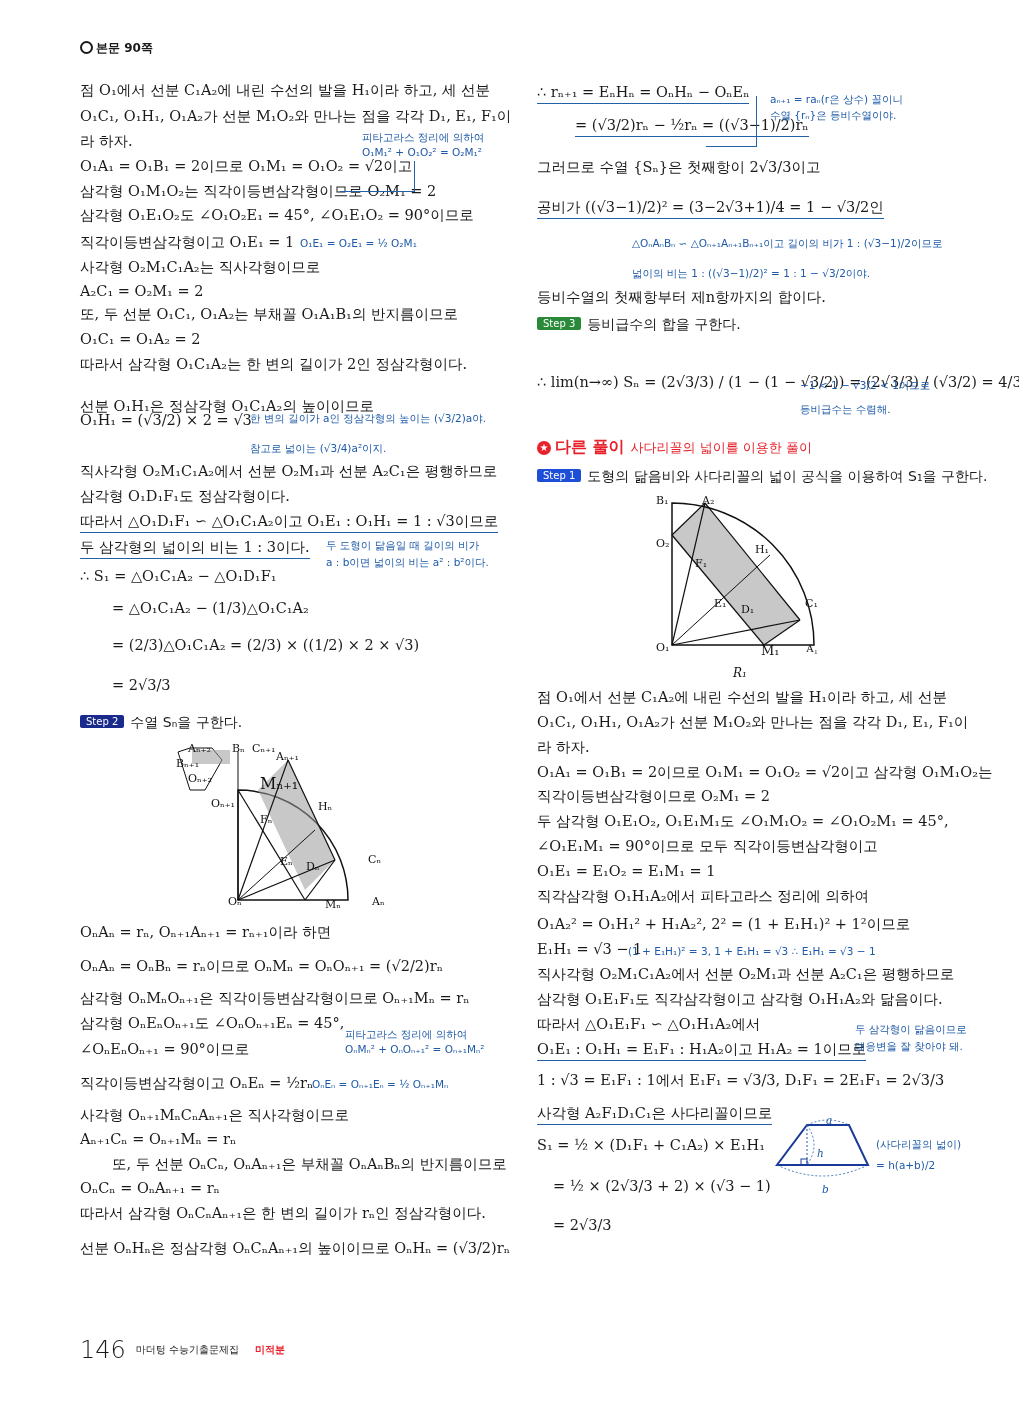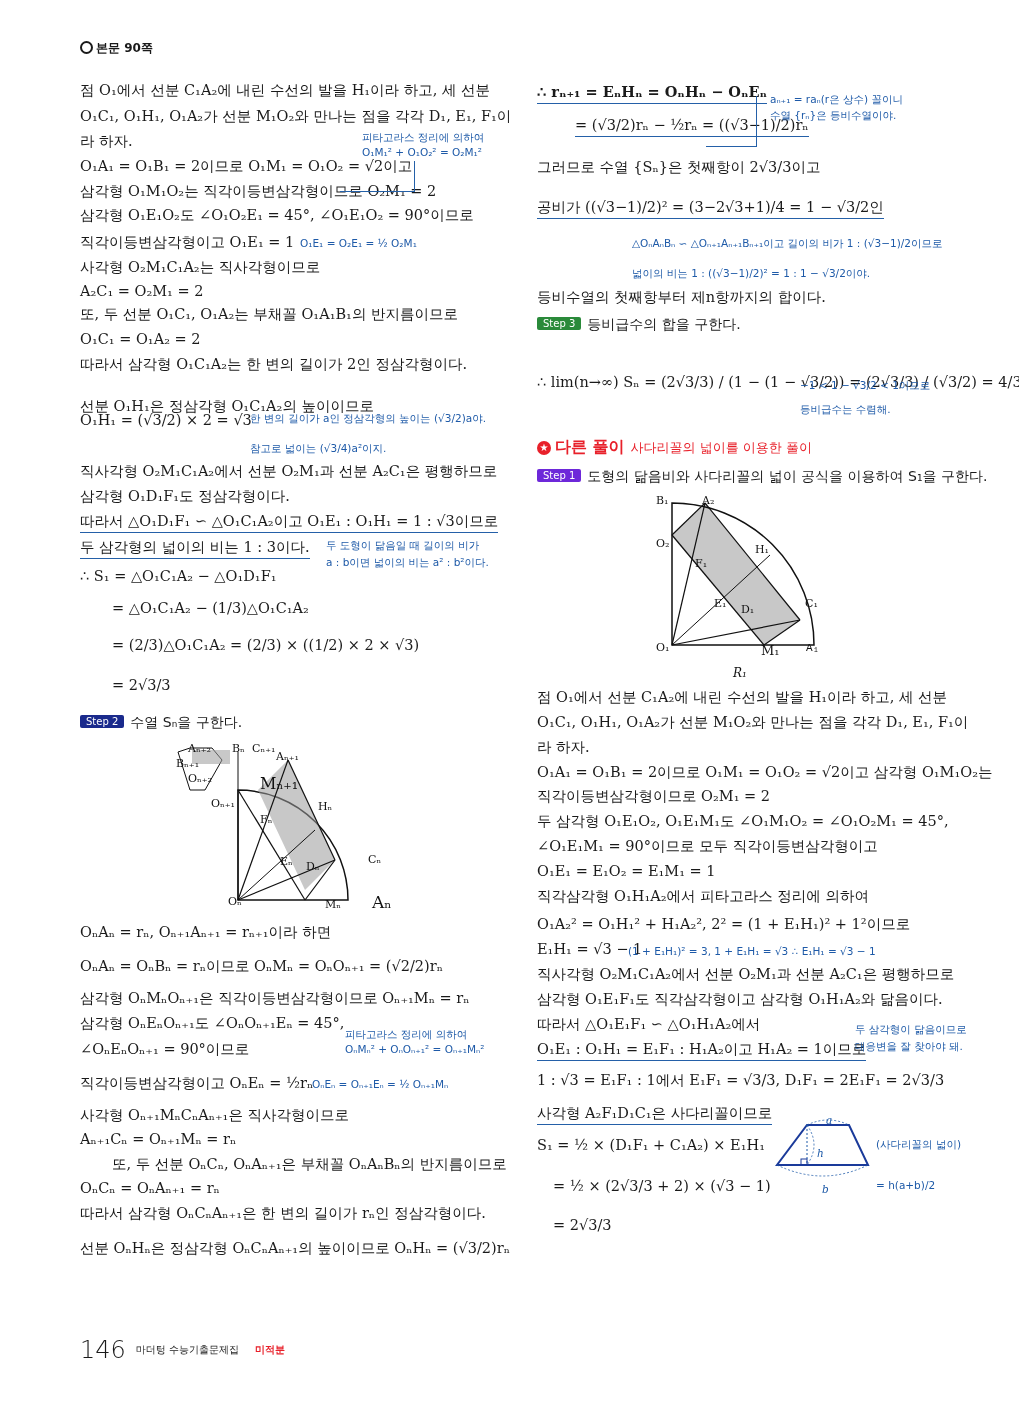--- a/index.html
+++ b/index.html
@@ -84,41 +84,41 @@
   <div class="note" style="left:188px;top:772px;color:#111;font-family:'DejaVu Serif',serif;font-size:11px;">Oₙ₊₂</div>
   <div class="note" style="left:260px;top:777px;color:#111;font-family:'DejaVu Serif',serif;font-size:16px;">Mₙ₊₁</div>
   <div class="note" style="left:211px;top:797px;color:#111;font-family:'DejaVu Serif',serif;font-size:11px;">Oₙ₊₁</div>
   <div class="note" style="left:318px;top:800px;color:#111;font-family:'DejaVu Serif',serif;font-size:11px;">Hₙ</div>
   <div class="note" style="left:260px;top:813px;color:#111;font-family:'DejaVu Serif',serif;font-size:11px;">Fₙ</div>
   <div class="note" style="left:280px;top:855px;color:#111;font-family:'DejaVu Serif',serif;font-size:11px;">Eₙ</div>
   <div class="note" style="left:306px;top:860px;color:#111;font-family:'DejaVu Serif',serif;font-size:11px;">Dₙ</div>
   <div class="note" style="left:368px;top:853px;color:#111;font-family:'DejaVu Serif',serif;font-size:11px;">Cₙ</div>
   <div class="note" style="left:228px;top:895px;color:#111;font-family:'DejaVu Serif',serif;font-size:11px;">Oₙ</div>
   <div class="note" style="left:325px;top:898px;color:#111;font-family:'DejaVu Serif',serif;font-size:11px;">Mₙ</div>
-  <div class="note" style="left:372px;top:895px;color:#111;font-family:'DejaVu Serif',serif;font-size:17px;">Aₙ</div>
+  <div class="note" style="left:372px;top:895px;color:#111;font-family:'DejaVu Serif',serif;font-size:11px;">Aₙ</div>
 
   <div class="line" style="left:80px;top:922px;">OₙAₙ = rₙ, Oₙ₊₁Aₙ₊₁ = rₙ₊₁이라 하면</div>
   <div class="line" style="left:80px;top:956px;">OₙAₙ = OₙBₙ = rₙ이므로 OₙMₙ = OₙOₙ₊₁ = (√2/2)rₙ</div>
   <div class="line" style="left:80px;top:988px;">삼각형 OₙMₙOₙ₊₁은 직각이등변삼각형이므로 Oₙ₊₁Mₙ = rₙ</div>
   <div class="line" style="left:80px;top:1013px;">삼각형 OₙEₙOₙ₊₁도 ∠OₙOₙ₊₁Eₙ = 45°,</div>
   <div class="note" style="left:345px;top:1027px;">피타고라스 정리에 의하여</div>
   <div class="note" style="left:345px;top:1042px;">OₙMₙ² + OₙOₙ₊₁² = Oₙ₊₁Mₙ²</div>
   <div class="line" style="left:80px;top:1039px;">∠OₙEₙOₙ₊₁ = 90°이므로</div>
   <div class="line" style="left:80px;top:1073px;">직각이등변삼각형이고 OₙEₙ = ½rₙ</div>
   <div class="note" style="left:312px;top:1077px;">OₙEₙ = Oₙ₊₁Eₙ = ½ Oₙ₊₁Mₙ</div>
   <div class="line" style="left:80px;top:1105px;">사각형 Oₙ₊₁MₙCₙAₙ₊₁은 직사각형이므로</div>
   <div class="line" style="left:80px;top:1129px;">Aₙ₊₁Cₙ = Oₙ₊₁Mₙ = rₙ</div>
   <div class="line" style="left:80px;top:1154px;margin-left:32px;">또, 두 선분 OₙCₙ, OₙAₙ₊₁은 부채꼴 OₙAₙBₙ의 반지름이므로</div>
   <div class="line" style="left:80px;top:1178px;">OₙCₙ = OₙAₙ₊₁ = rₙ</div>
   <div class="line" style="left:80px;top:1203px;">따라서 삼각형 OₙCₙAₙ₊₁은 한 변의 길이가 rₙ인 정삼각형이다.</div>
   <div class="line" style="left:80px;top:1238px;">선분 OₙHₙ은 정삼각형 OₙCₙAₙ₊₁의 높이이므로 OₙHₙ = (√3/2)rₙ</div>
 </div>
 
 <div>
-  <div class="line ul" style="left:537px;top:82px;font-weight:bold;">∴ rₙ₊₁ = EₙHₙ = OₙHₙ − OₙEₙ</div>
+  <div class="line ul" style="left:537px;top:82px;">∴ rₙ₊₁ = EₙHₙ = OₙHₙ − OₙEₙ</div>
   <div class="line ul" style="left:575px;top:115px;">= (√3/2)rₙ − ½rₙ = ((√3−1)/2)rₙ</div>
   <div class="note" style="left:770px;top:92px;">aₙ₊₁ = raₙ(r은 상수) 꼴이니</div>
   <div class="note" style="left:770px;top:108px;">수열 {rₙ}은 등비수열이야.</div>
   <div class="conn" style="left:706px;top:96px;width:50px;height:50px;border-right-width:1.5px;border-bottom-width:1.5px;"></div>
   <div class="line" style="left:537px;top:157px;">그러므로 수열 {Sₙ}은 첫째항이 2√3/3이고</div>
   <div class="line ul" style="left:537px;top:197px;">공비가 ((√3−1)/2)² = (3−2√3+1)/4 = 1 − √3/2인</div>
   <div class="note" style="left:632px;top:236px;">△OₙAₙBₙ ∽ △Oₙ₊₁Aₙ₊₁Bₙ₊₁이고 길이의 비가 1 : (√3−1)/2이므로</div>
   <div class="note" style="left:632px;top:266px;">넓이의 비는 1 : ((√3−1)/2)² = 1 : 1 − √3/2이야.</div>
   <div class="line" style="left:537px;top:287px;">등비수열의 첫째항부터 제n항까지의 합이다.</div>
 
@@ -126,21 +126,21 @@
     <span class="badge" style="background:#2a8a3a;text-align:center;">Step 3</span><span>등비급수의 합을 구한다.</span>
   </div>
   <div class="line" style="left:537px;top:372px;">∴ lim(n→∞) Sₙ = (2√3/3) / (1 − (1 − √3/2)) = (2√3/3) / (√3/2) = 4/3</div>
   <div class="note" style="left:800px;top:378px;">−1 &lt; 1 − √3/2 &lt; 1이므로</div>
   <div class="note" style="left:800px;top:402px;">등비급수는 수렴해.</div>
 
   <div class="alt-title">
     <span class="star">★</span><span class="big">다른 풀이</span><span class="sub">사다리꼴의 넓이를 이용한 풀이</span>
   </div>
   <div class="step" style="left:537px;top:468px;">
-    <span class="badge" style="background:#6d28d9;">Step 1</span><span>도형의 닮음비와 사다리꼴의 넓이 공식을 이용하여 S₁을 구한다.</span>
+    <span class="badge" style="background:#1d4ed8;">Step 1</span><span>도형의 닮음비와 사다리꼴의 넓이 공식을 이용하여 S₁을 구한다.</span>
   </div>
 
   <svg style="left:660px;top:495px;" width="160" height="160" viewBox="0 0 160 160">
     <polygon points="45,8 140,125 104,150 11,40" fill="#9a9a9a" opacity="0.55"></polygon>
     <path d="M12,150 L12,8 A142,142 0 0 1 154,150 Z" fill="none" stroke="#111" stroke-width="1.5"></path>
     <line x1="12" y1="150" x2="45" y2="8" stroke="#111" stroke-width="1.2"></line>
     <line x1="12" y1="150" x2="140" y2="125" stroke="#111" stroke-width="1.2"></line>
     <line x1="12" y1="150" x2="110" y2="60" stroke="#111" stroke-width="1"></line>
     <line x1="12" y1="40" x2="104" y2="150" stroke="#111" stroke-width="1.2"></line>
     <line x1="12" y1="40" x2="45" y2="8" stroke="#111" stroke-width="1.2"></line>
@@ -150,21 +150,21 @@
   <div class="note" style="left:656px;top:494px;color:#111;font-family:'DejaVu Serif',serif;font-size:11px;">B₁</div>
   <div class="note" style="left:702px;top:494px;color:#111;font-family:'DejaVu Serif',serif;font-size:11px;">A₂</div>
   <div class="note" style="left:656px;top:537px;color:#111;font-family:'DejaVu Serif',serif;font-size:11px;">O₂</div>
   <div class="note" style="left:755px;top:543px;color:#111;font-family:'DejaVu Serif',serif;font-size:11px;">H₁</div>
   <div class="note" style="left:695px;top:557px;color:#111;font-family:'DejaVu Serif',serif;font-size:11px;">F₁</div>
   <div class="note" style="left:714px;top:597px;color:#111;font-family:'DejaVu Serif',serif;font-size:11px;">E₁</div>
   <div class="note" style="left:741px;top:603px;color:#111;font-family:'DejaVu Serif',serif;font-size:11px;">D₁</div>
   <div class="note" style="left:805px;top:597px;color:#111;font-family:'DejaVu Serif',serif;font-size:11px;">C₁</div>
   <div class="note" style="left:656px;top:641px;color:#111;font-family:'DejaVu Serif',serif;font-size:11px;">O₁</div>
   <div class="note" style="left:761px;top:644px;color:#111;font-family:'DejaVu Serif',serif;font-size:13px;">M₁</div>
-  <div class="note" style="left:806px;top:641px;color:#111;font-family:Liberation Mono, monospace;font-size:11px;">A₁</div>
+  <div class="note" style="left:806px;top:641px;color:#111;font-family:Liberation Serif, serif;font-size:11px;">A₁</div>
   <div class="note" style="left:733px;top:666px;color:#111;font-family:'DejaVu Serif',serif;font-size:12px;font-style:italic;">R₁</div>
 
   <div class="line" style="left:537px;top:687px;">점 O₁에서 선분 C₁A₂에 내린 수선의 발을 H₁이라 하고, 세 선분</div>
   <div class="line" style="left:537px;top:712px;">O₁C₁, O₁H₁, O₁A₂가 선분 M₁O₂와 만나는 점을 각각 D₁, E₁, F₁이</div>
   <div class="line" style="left:537px;top:737px;">라 하자.</div>
   <div class="line" style="left:537px;top:762px;">O₁A₁ = O₁B₁ = 2이므로 O₁M₁ = O₁O₂ = √2이고 삼각형 O₁M₁O₂는</div>
   <div class="line" style="left:537px;top:786px;">직각이등변삼각형이므로 O₂M₁ = 2</div>
   <div class="line" style="left:537px;top:811px;">두 삼각형 O₁E₁O₂, O₁E₁M₁도 ∠O₁M₁O₂ = ∠O₁O₂M₁ = 45°,</div>
   <div class="line" style="left:537px;top:836px;">∠O₁E₁M₁ = 90°이므로 모두 직각이등변삼각형이고</div>
   <div class="line" style="left:537px;top:861px;">O₁E₁ = E₁O₂ = E₁M₁ = 1</div>
@@ -189,18 +189,18 @@
     <line x1="32" y1="10" x2="32" y2="50" stroke="#1e5aa8" stroke-width="1" stroke-dasharray="2,2"></line>
     <path d="M32,10 Q46,30 32,50" fill="none" stroke="#1e5aa8" stroke-width="0.8" stroke-dasharray="2,2"></path>
     <path d="M32,10 Q53,0 74,10" fill="none" stroke="#1e5aa8" stroke-width="0.8" stroke-dasharray="2,2"></path>
     <path d="M2,50 Q48,72 93,50" fill="none" stroke="#1e5aa8" stroke-width="0.8" stroke-dasharray="2,2"></path>
     <rect x="26" y="44" width="6" height="6" fill="none" stroke="#1a3a9a" stroke-width="1"></rect>
   </svg>
   <div class="note" style="left:826px;top:1113px;font-family:'DejaVu Serif',serif;font-style:italic;">a</div>
   <div class="note" style="left:817px;top:1146px;font-family:'DejaVu Serif',serif;font-style:italic;">h</div>
   <div class="note" style="left:822px;top:1182px;font-family:'DejaVu Serif',serif;font-style:italic;">b</div>
   <div class="note" style="left:876px;top:1137px;">(사다리꼴의 넓이)</div>
-  <div class="note" style="left:876px;top:1158px;margin-top:20px;">= h(a+b)/2</div>
+  <div class="note" style="left:876px;top:1158px;">= h(a+b)/2</div>
 </div>
 
 <div class="footer">
   <span class="pg">146</span><span class="book">마더텅 수능기출문제집</span><span class="part">미적분</span>
 </div>
 
 </body></html>

